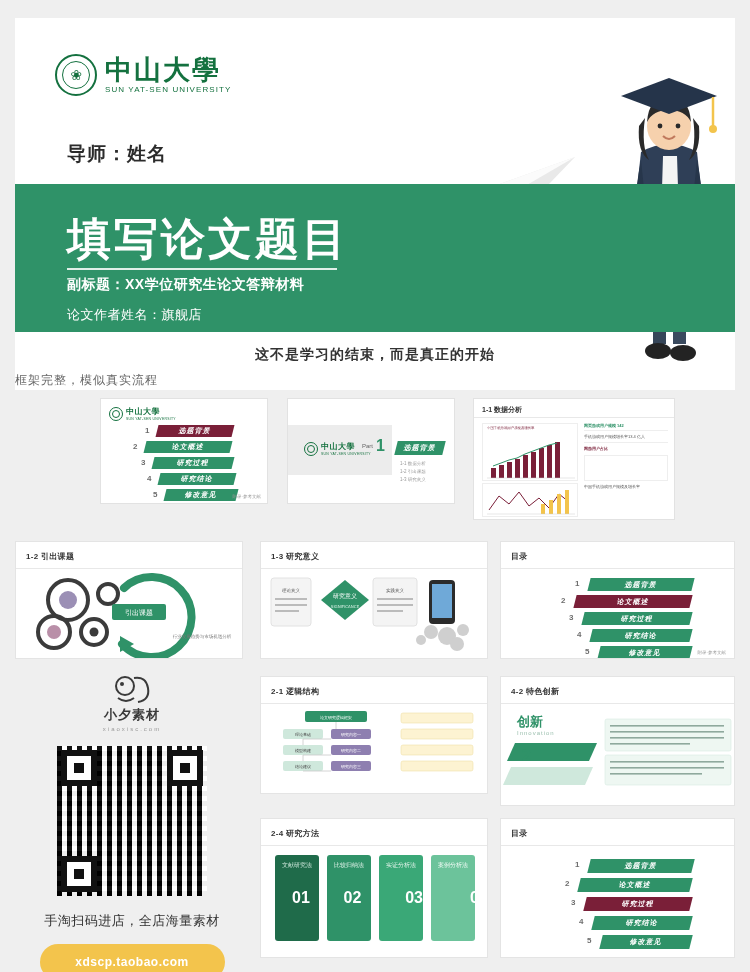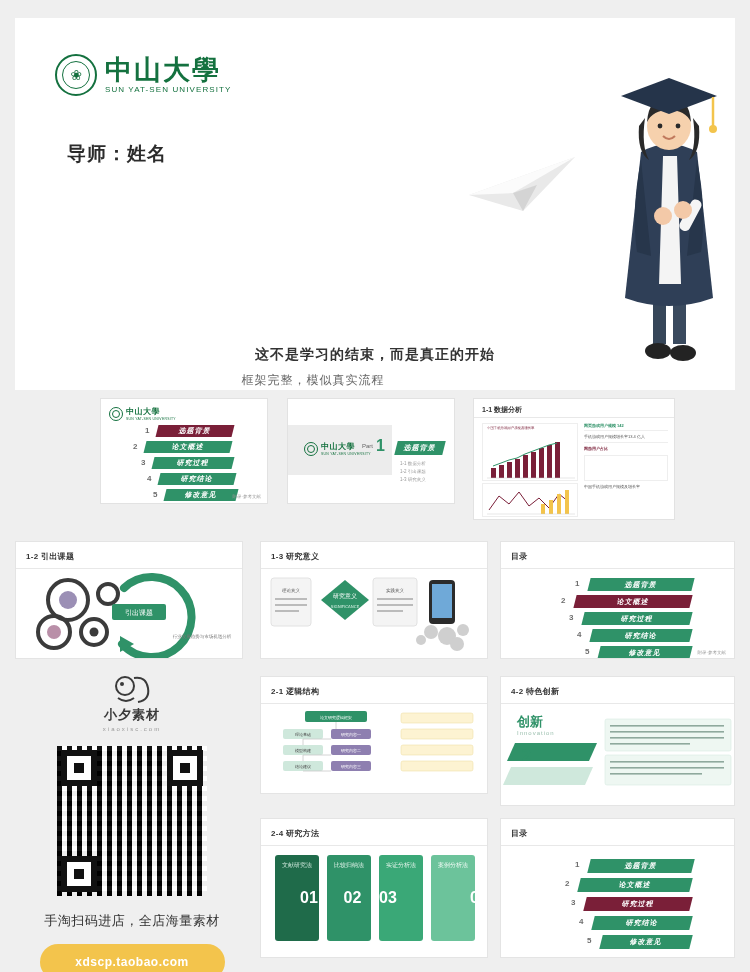--- a/index.html
+++ b/index.html
@@ -121,21 +121,21 @@
     text-align: center;
     font-size: 14px;
     font-weight: bold;
     color: #333;
     letter-spacing: 1px;
   }
   .tagline2 {
     position: absolute;
     left: 0; top: 354px;
     width: 596px;
-    text-align: center;
+    text-align: left;
     font-size: 12px;
     color: #666;
     letter-spacing: 1px;
   }
 
   
   .plane { position: absolute; left: 452px; top: 133px; }
 
   
   .grad { position: absolute; left: 598px; top: 42px; }
@@ -294,20 +294,26 @@
       <circle cx="47" cy="66" r="2.4" fill="#2a2a2a"></circle>
       <circle cx="65" cy="66" r="2.4" fill="#2a2a2a"></circle>
       <path d="M50 76 q6 6 12 0" stroke="#c0795c" stroke-width="2" fill="none"></path>
 
       <polygon points="56,18 104,36 56,54 8,36" fill="#25344a"></polygon>
       <rect x="44" y="40" width="24" height="9" fill="#25344a"></rect>
       <line x1="100" y1="37" x2="100" y2="66" stroke="#f3c44c" stroke-width="2.5"></line>
       <circle cx="100" cy="69" r="4" fill="#f3c44c"></circle>
     </svg>
 
+    <div class="green-band">
+      <div class="title-main">填写论文题目</div>
+      <div class="title-rule"></div>
+      <div class="subtitle">副标题：XX学位研究生论文答辩材料</div>
+      <div class="author">论文作者姓名：旗舰店</div>
+    </div>
 
     <div class="tagline1">这不是学习的结束，而是真正的开始</div>
     <div class="tagline2">框架完整，模似真实流程</div>
   </div>
 
   <div class="strip">
 
     <div class="mini mini-a">
       <div class="mini-logo" style="position:absolute;left:8px;top:7px;">
         <div class="mini-seal"></div>
@@ -526,29 +532,29 @@
         <rect x="109" y="56" width="92" height="1.6"></rect>
       </g>
     </svg>
   </div>
 
   <div class="slide" style="left:260px; top:818px; width:228px; height:140px;">
     <div class="slide-head">2-4 研究方法</div>
     <div class="slide-rule"></div>
     <div style="position:absolute;left:14px;top:36px;width:44px;height:86px;background:#1f6b4a;border-radius:3px;">
       <div style="position:absolute;left:0;top:6px;width:100%;text-align:center;font-size:6px;color:#cfe8dc;">文献研究法</div>
-      <div style="position:absolute;left:12px;top:34px;width:100%;text-align:center;font-size:16px;font-weight:bold;color:#fff;">01</div>
+      <div style="position:absolute;left:4px;top:34px;width:100%;text-align:center;font-size:16px;font-weight:bold;color:#fff;">01</div>
     </div>
     <div style="position:absolute;left:66px;top:36px;width:44px;height:86px;background:#2f9268;border-radius:3px;">
       <div style="position:absolute;left:0;top:6px;width:100%;text-align:center;font-size:6px;color:#e2f3ea;">比较归纳法</div>
       <div style="position:absolute;left:0;top:34px;width:100%;text-align:center;font-size:16px;font-weight:bold;color:#fff;padding-left:7px;">02</div>
     </div>
     <div style="position:absolute;left:118px;top:36px;width:44px;height:86px;background:#3aa877;border-radius:3px;">
       <div style="position:absolute;left:0;top:6px;width:100%;text-align:center;font-size:6px;color:#e2f3ea;">实证分析法</div>
-      <div style="position:absolute;left:0;top:34px;width:100%;text-align:left;font-size:16px;font-weight:bold;color:#fff;">03</div>
+      <div style="position:absolute;left:0;top:34px;width:100%;text-align:right;font-size:16px;font-weight:bold;color:#fff;">03</div>
     </div>
     <div style="position:absolute;left:170px;top:36px;width:44px;height:86px;background:#6cc39b;border-radius:3px;">
       <div style="position:absolute;left:0;top:6px;width:100%;text-align:center;font-size:6px;color:#f0fbf5;">案例分析法</div>
       <div style="position:absolute;left:0;top:34px;width:100%;text-align:center;font-size:16px;font-weight:bold;color:#fff;margin-left:26px;">04</div>
     </div>
   </div>
 
   <div class="slide" style="left:500px; top:818px; width:235px; height:140px;">
     <div class="slide-head">目录</div>
     <div class="slide-rule"></div>

